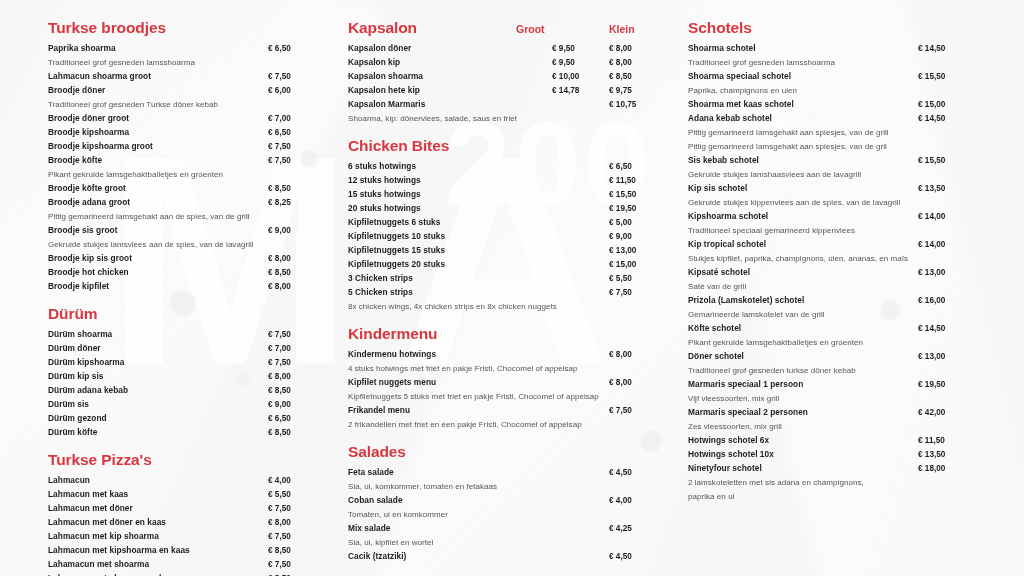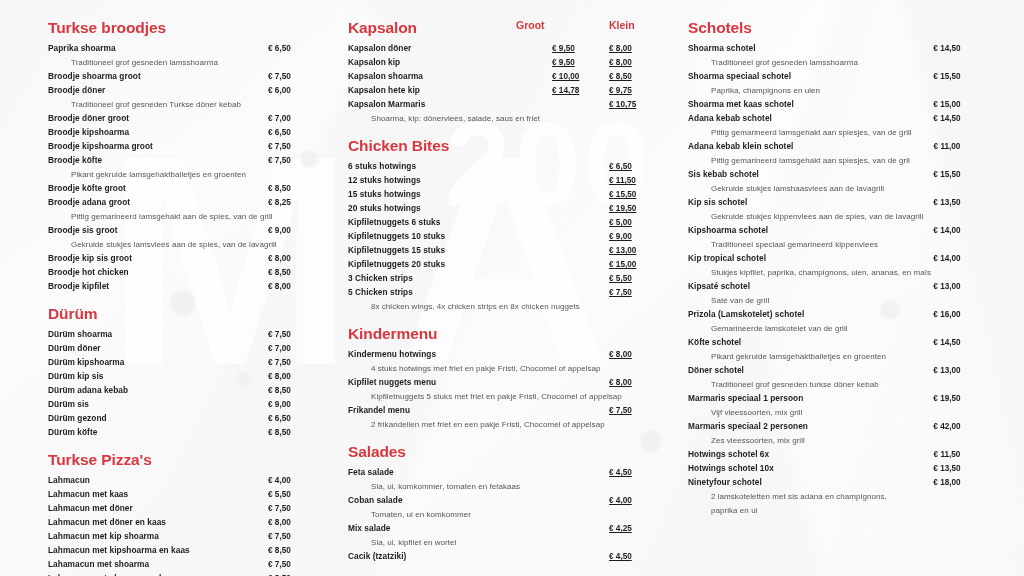--- a/index.html
+++ b/index.html
@@ -69,21 +69,21 @@
     position:relative;
   }
   .col-1{padding-left:48px;}
   .col-2{padding-left:8px;}
   .col-3{padding-left:8px;}
 
   .section{margin-bottom:2px;}
   .section-head{
     position:relative;
     display:flex;
-    align-items:center;
+    align-items:flex-end;
   }
   .section-title{
     color:#d9373f;
     font-size:15.5px;
     font-weight:700;
     letter-spacing:-.1px;
     margin:9px 0 5px 0;
     flex:1;
   }
   .first-title{margin-top:5px;}
@@ -117,28 +117,27 @@
     font-weight:700;
     text-align:left;
   }
   .desc-row{
     font-size:8px;
     font-weight:400;
     color:#55555c;
     padding:2.4px 0;
     line-height:1.15;
     letter-spacing:.05px;
-    margin-left:23px;
   }
 
   
   .col-1 .item-price{width:58px;}
-  .col-2 .item-price{width:57px;text-decoration:underline;}
+  .col-2 .item-price{width:57px;}
   .col-2 .item-price.klein{width:57px;}
-  .col-3 .item-price{width:58px;text-align:center;}
+  .col-3 .item-price{width:58px;}
 
   .col-1 .item-name{max-width:244px;}
   .col-3 .item-name{max-width:230px;}
 </style>
 </head>
 <body>
 
 <div id="watermark-layer">
   <div class="wm-swoosh sw1"></div>
   <div class="wm-swoosh sw2"></div>
@@ -157,21 +156,21 @@
       <div class="section">
         <div class="section-head">
           <div class="section-title first-title">Turkse broodjes</div>
         </div>
         <div class="item-row">
           <div class="item-name">Paprika shoarma</div>
           <div class="item-price">€ 6,50</div>
         </div>
         <div class="desc-row">Traditioneel grof gesneden lamsshoarma</div>
         <div class="item-row">
-          <div class="item-name">Broodje shoarma groot</div>
+          <div class="item-name">Lahmacun shoarma groot</div>
           <div class="item-price">€ 7,50</div>
         </div>
         <div class="item-row">
           <div class="item-name">Broodje döner</div>
           <div class="item-price">€ 6,00</div>
         </div>
         <div class="desc-row">Traditioneel grof gesneden Turkse döner kebab</div>
         <div class="item-row">
           <div class="item-name">Broodje döner groot</div>
           <div class="item-price">€ 7,00</div>
@@ -433,24 +432,20 @@
         <div class="desc-row">Paprika, champignons en uien</div>
         <div class="item-row">
           <div class="item-name">Shoarma met kaas schotel</div>
           <div class="item-price">€ 15,00</div>
         </div>
         <div class="item-row">
           <div class="item-name">Adana kebab schotel</div>
           <div class="item-price">€ 14,50</div>
         </div>
         <div class="desc-row">Pittig gemarineerd lamsgehakt aan spiesjes, van de grill</div>
-        <div class="item-row">
-          <div class="item-name">Adana kebab klein schotel</div>
-          <div class="item-price">€ 11,00</div>
-        </div>
         <div class="desc-row">Pittig gemarineerd lamsgehakt aan spiesjes, van de gril</div>
         <div class="item-row">
           <div class="item-name">Sis kebab schotel</div>
           <div class="item-price">€ 15,50</div>
         </div>
         <div class="desc-row">Gekruide stukjes lamshaasvlees aan de lavagrill</div>
         <div class="item-row">
           <div class="item-name">Kip sis schotel</div>
           <div class="item-price">€ 13,50</div>
         </div>

